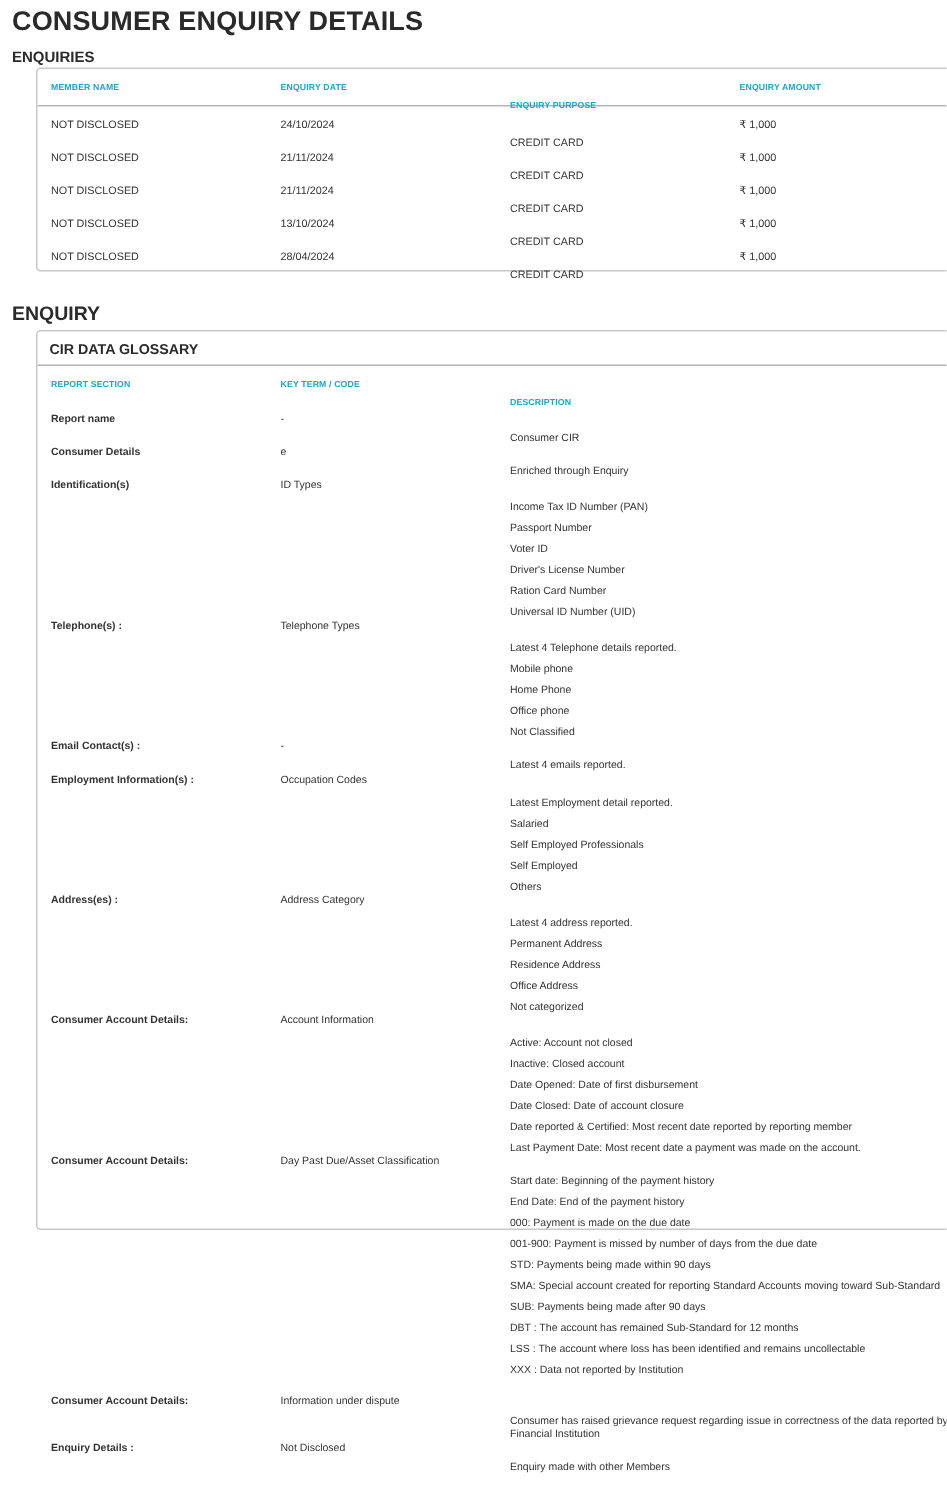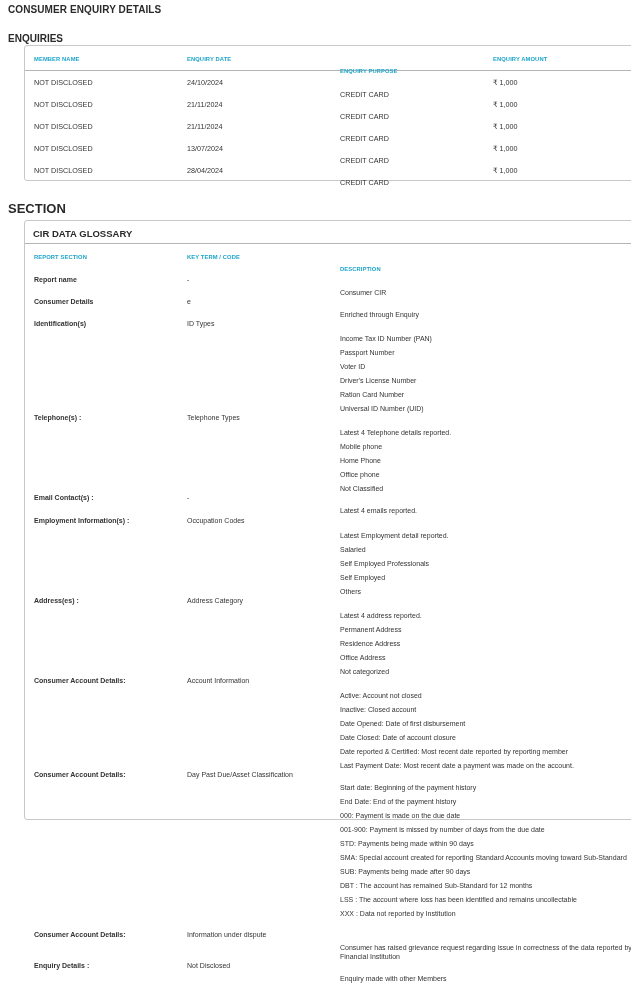--- a/index.html
+++ b/index.html
@@ -1,18 +1,18 @@
 <!DOCTYPE html>
 <html><head>
 <meta charset="utf-8">
 <style>
   * { box-sizing: border-box; margin: 0; padding: 0; }
   html, body { width: 631px; height: 992px; background: #ffffff; overflow: hidden; }
   body { font-family: "Liberation Sans", "DejaVu Sans", sans-serif; color: #333333; position: relative; }
-  .h1 { position: absolute; left: 8px; top: 4px; font-size: 10px; font-weight: bold; color: #2a2a2a; letter-spacing: 0.1px; }
+  .h1 { position: absolute; left: 8px; top: 4px; font-size: 18px; font-weight: bold; color: #2a2a2a; letter-spacing: 0.1px; }
   .h2 { position: absolute; left: 8px; font-size: 10px; font-weight: bold; color: #2a2a2a; }
   .h2.big { font-size: 13px; }
   .card { position: absolute; left: 24px; width: 614px; border: 1px solid #c8c8c8; border-radius: 3px; background: #fff; }
   .col1 { position: absolute; left: 9px; }
   .col2 { position: absolute; left: 162px; }
   .col3 { position: absolute; left: 315px; margin-top: 12px; }
   .col4 { position: absolute; left: 468px; }
   .thead { position: absolute; left: 0; right: 0; top: 0; height: 25px; border-bottom: 1px solid #b5b5b5; }
   .th { font-size: 5.8px; font-weight: bold; color: #1ea5c9; top: 10px; letter-spacing: 0.1px; }
   .td { font-size: 7.2px; color: #333; }
@@ -50,33 +50,33 @@
     <span class="td col4">₹ 1,000</span>
   </div>
   <div style="position:absolute;left:0;right:0;top:76px;height:14px;">
     <span class="td col1">NOT DISCLOSED</span>
     <span class="td col2">21/11/2024</span>
     <span class="td col3">CREDIT CARD</span>
     <span class="td col4">₹ 1,000</span>
   </div>
   <div style="position:absolute;left:0;right:0;top:98px;height:14px;">
     <span class="td col1">NOT DISCLOSED</span>
-    <span class="td col2">13/07/2024</span>
+    <span class="td col2">13/10/2024</span>
     <span class="td col3">CREDIT CARD</span>
     <span class="td col4">₹ 1,000</span>
   </div>
   <div style="position:absolute;left:0;right:0;top:120px;height:14px;">
     <span class="td col1">NOT DISCLOSED</span>
     <span class="td col2">28/04/2024</span>
     <span class="td col3">CREDIT CARD</span>
     <span class="td col4">₹ 1,000</span>
   </div>
 </div>
 
-<div class="h2 big" style="top:201px;">SECTION</div>
+<div class="h2 big" style="top:201px;">ENQUIRY</div>
 
 <div class="card" style="top:220px;height:600px;">
   <div class="gl-title">
     <span>CIR DATA GLOSSARY</span>
   </div>
   <div class="ghead">
     <span class="th col1">REPORT SECTION</span>
     <span class="th col2">KEY TERM / CODE</span>
     <span class="th col3">DESCRIPTION</span>
   </div>

